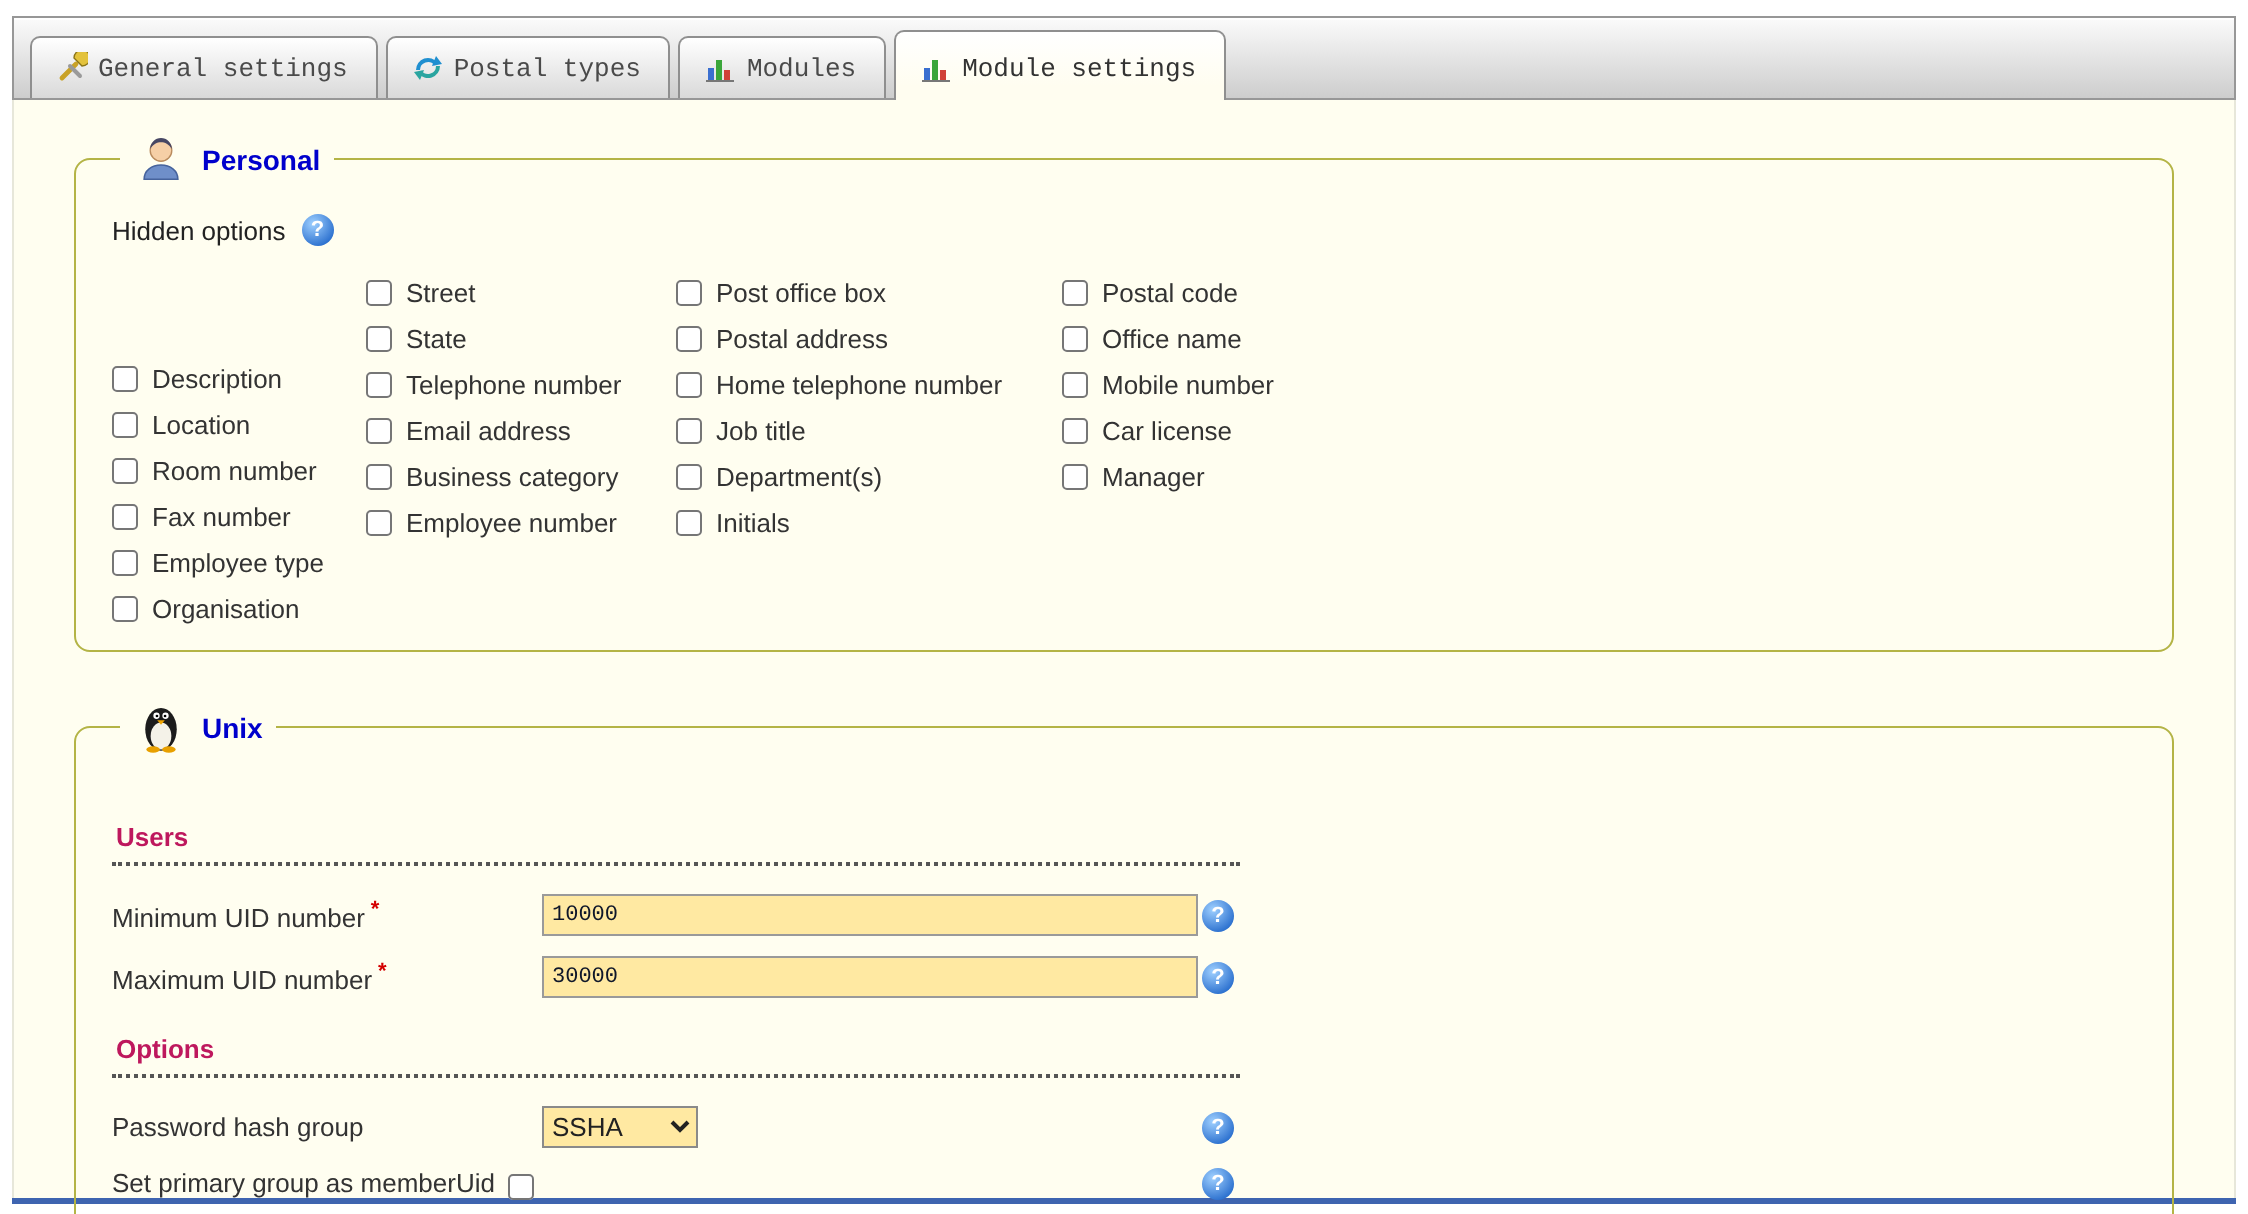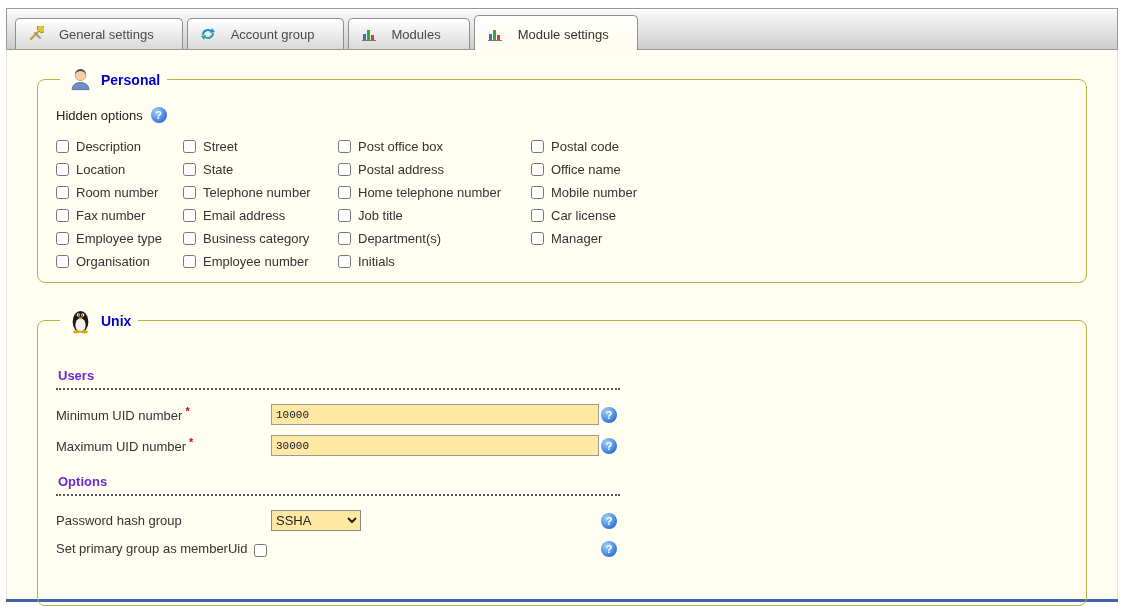--- a/index.html
+++ b/index.html
@@ -13,26 +13,26 @@
   .tabbar{
     display:flex;align-items:flex-end;gap:4px;
     padding:5px 8px 0 8px;height:35px;
     background:linear-gradient(#fafafa,#cicic1 60%,#c9c9c9);
     background:linear-gradient(#fbfbfb,#cdcdcd);
     border:1px solid #979797;border-bottom:1px solid #979797;
     box-shadow:inset 0 1px 0 #ffffff;
     position:relative;z-index:2;
   }
   .tab{
-    display:inline-flex;align-items:center;gap:15px;
-    padding:7px 28px 7px 12px;
+    display:inline-flex;align-items:center;gap:5px;
+    padding:7px 14px 7px 12px;
     border:1px solid #8f8f8f;border-bottom:none;
     border-radius:5px 5px 0 0;
     background:linear-gradient(#ffffff,#d9d9d9);
-    color:#4a4a4a;cursor:pointer;white-space:nowrap;
+    color:#4a4a4a;cursor:pointer;white-space:nowrap;font-family:Liberation Mono, monospace;
   }
   .tab.active{
     background:linear-gradient(#ffffff,#fffdf0 80%);
     padding-top:10px;padding-bottom:8px;
     margin-bottom:-1px;color:#333;
     position:relative;z-index:3;align-items:center;
   }
   .ticon{width:16px;height:16px;display:inline-block;}
 
   
@@ -52,50 +52,50 @@
     display:flex;align-items:center;gap:7px;
     padding:0 7px;margin-left:4px;
     font-weight:bold;color:#0000cc;font-size:14px;
   }
   .legend-icon{width:27px;height:27px;display:inline-block;}
 
   
   .hiddenopts{display:flex;align-items:center;gap:8px;margin:8px 0 16px 0;color:#222;}
   .cbgrid{display:flex;}
   .cbcol{display:flex;flex-direction:column;gap:9px;}
-  .cbcol.c0{width:127px;}
+  .cbcol.c0{width:127px;margin-top:43px;}
   .cbcol.c1{width:155px;}
   .cbcol.c2{width:193px;}
   .cbcol.c3{width:auto;}
   .cb{display:flex;align-items:center;height:14px;color:#333;cursor:pointer;}
   .cb input{width:13px;height:13px;margin:0 7px 0 0;}
 
   
   .subheader{
-    font-weight:bold;color:#6d28d9;
+    font-weight:bold;color:#be185d;
     width:560px;padding:2px 2px 5px 2px;
     border-bottom:2px dotted #555;
     margin:16px 0 14px 0;
   }
   .subheader.first{margin-top:26px;}
   .frow{
     display:grid;grid-template-columns:215px 330px 24px;
     align-items:center;margin:0 0 10px 0;
   }
   .frow.wide{grid-template-columns:545px 24px;margin-bottom:8px;}
   .flabel{color:#333;}
   .req{color:#d40000;font-weight:bold;vertical-align:super;font-size:11px;margin-left:3px;}
   .txt{
     background:#ffe9a2;border:1px solid #9a9a9a;
     height:19px;width:318px;font-size:11px;padding:0 4px;color:#0f172a;
     font-family:Liberation Mono, monospace;
   }
   .sel{
     background:#ffe9a2;border:1px solid #8a8a8a;
-    font-size:13px;height:21px;width:90px;color:#222;
+    font-size:13px;height:21px;width:78px;color:#222;
     font-family:"Liberation Sans","DejaVu Sans",sans-serif;
   }
   .help{
     width:16px;height:16px;border-radius:50%;
     background:radial-gradient(circle at 35% 30%, #9fd0ff, #2a6fce 78%);
     color:#fff;font-weight:bold;font-size:11px;line-height:16px;
     display:inline-flex;align-items:center;justify-content:center;
     cursor:pointer;flex:0 0 auto;
   }
   .memchk{width:13px;height:13px;margin:0 0 0 7px;vertical-align:middle;}
@@ -120,21 +120,21 @@
 
     <div class="tab">
       <span class="ticon">
         <svg viewBox="0 0 16 16" width="16" height="16">
           <path d="M3 9 a5 5 0 0 1 9-3" fill="none" stroke="#1f8fd0" stroke-width="2"></path>
           <polygon points="12,2 15,6 10,7" fill="#1f8fd0"></polygon>
           <path d="M13 7 a5 5 0 0 1 -9 3" fill="none" stroke="#2aa5a0" stroke-width="2"></path>
           <polygon points="4,14 1,10 6,9" fill="#2aa5a0"></polygon>
         </svg>
       </span>
-      <span>Account group</span>
+      <span>Postal types</span>
     </div>
 
     <div class="tab">
       <span class="ticon">
         <svg viewBox="0 0 16 16" width="16" height="16">
           <rect x="2" y="8" width="3" height="6" fill="#3a6fd0"></rect>
           <rect x="6" y="4" width="3" height="10" fill="#3aa63a"></rect>
           <rect x="10" y="9" width="3" height="5" fill="#d04038"></rect>
           <line x1="1" y1="14.5" x2="15" y2="14.5" stroke="#777" stroke-width="1"></line>
         </svg>

